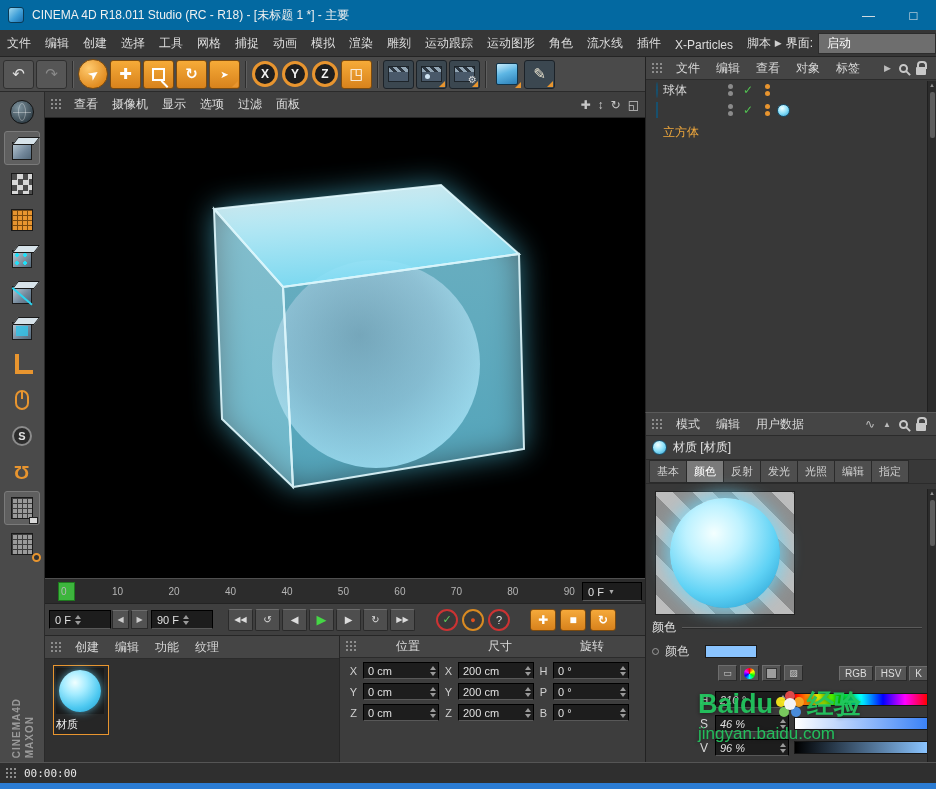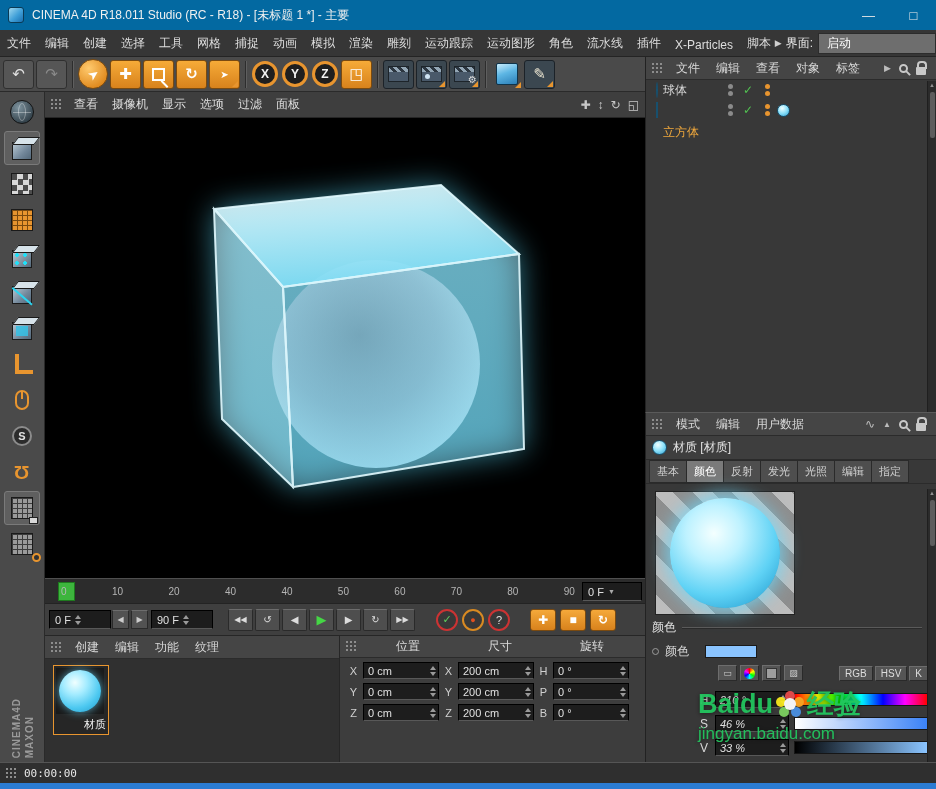--- a/index.html
+++ b/index.html
@@ -104,21 +104,21 @@
   .keybtn{width:26px;height:22px;background:linear-gradient(#f5a93a,#d8821c);border:1px solid #7a4a10;border-radius:3px;color:#fff;display:flex;align-items:center;justify-content:center;font-size:12px;font-weight:bold;margin:0 2px;flex:none;}
 
   
   .material-manager{position:absolute;left:45px;top:636px;width:295px;height:126px;background:#303030;border-right:1px solid #262626;}
   .panel-menu{display:flex;align-items:center;height:23px;background:#454545;border-bottom:1px solid #2b2b2b;}
   .panel-menu .menu-item{padding:0 8px;color:#d8d8d8;white-space:nowrap;}
   .mm-body{display:flex;padding:6px 8px;}
   .mat-cell{width:56px;border:1px solid #e8952f;background:#262626;padding:2px;}
   .mat-thumb{width:48px;height:46px;background:#1a1a1a;display:flex;align-items:center;justify-content:center;}
   .mat-ball{width:42px;height:42px;border-radius:50%;background:radial-gradient(circle at 38% 30%,#f0ffff 0%,#a5ecff 30%,#4cc8f0 65%,#1f97c8 100%);box-shadow:0 0 8px rgba(110,220,255,.7);}
-  .mat-label{text-align:right;font-size:11px;color:#f2f2f2;padding-top:3px;}
+  .mat-label{text-align:left;font-size:11px;color:#f2f2f2;padding-top:3px;}
 
   
   .coords{position:absolute;left:340px;top:636px;width:305px;height:126px;background:#3d3d3d;}
   .coords-head{display:flex;align-items:center;height:22px;background:#454545;border-bottom:1px solid #2b2b2b;}
   .coords-head .ch{width:92px;text-align:center;color:#dcdcdc;}
   .coords-grid{display:grid;grid-template-columns:13px 76px 13px 76px 13px 76px;gap:4px 3px;padding:4px 5px 2px 7px;align-items:center;}
   .axlbl{color:#d0d0d0;font-size:11px;text-align:center;}
   .fieldbox{display:flex;align-items:center;background:#1d1d1d;border:1px solid #000;border-bottom-color:#585858;height:17px;padding:0 2px 0 4px;font-size:11px;color:#e0e0e0;}
   .fieldbox .val{flex:1;white-space:nowrap;overflow:hidden;}
   .coords-foot{display:flex;align-items:center;gap:6px;padding:4px 8px;}
@@ -685,21 +685,21 @@
           <span class="spin">
             <i class="up"></i>
             <i class="down"></i>
           </span>
         </div>
       <span class="bar s"></span>
     </div>
     <div class="hsv-row row-v">
       <span class="hlbl">V</span>
       <div class="fieldbox">
-          <span class="val">33 %</span>
+          <span class="val">96 %</span>
           <span class="spin">
             <i class="up"></i>
             <i class="down"></i>
           </span>
         </div>
       <span class="bar v"></span>
     </div>
     <div class="vscroll attr-scroll">
       <span class="arr">▲</span>
         <span class="thumb"></span>

